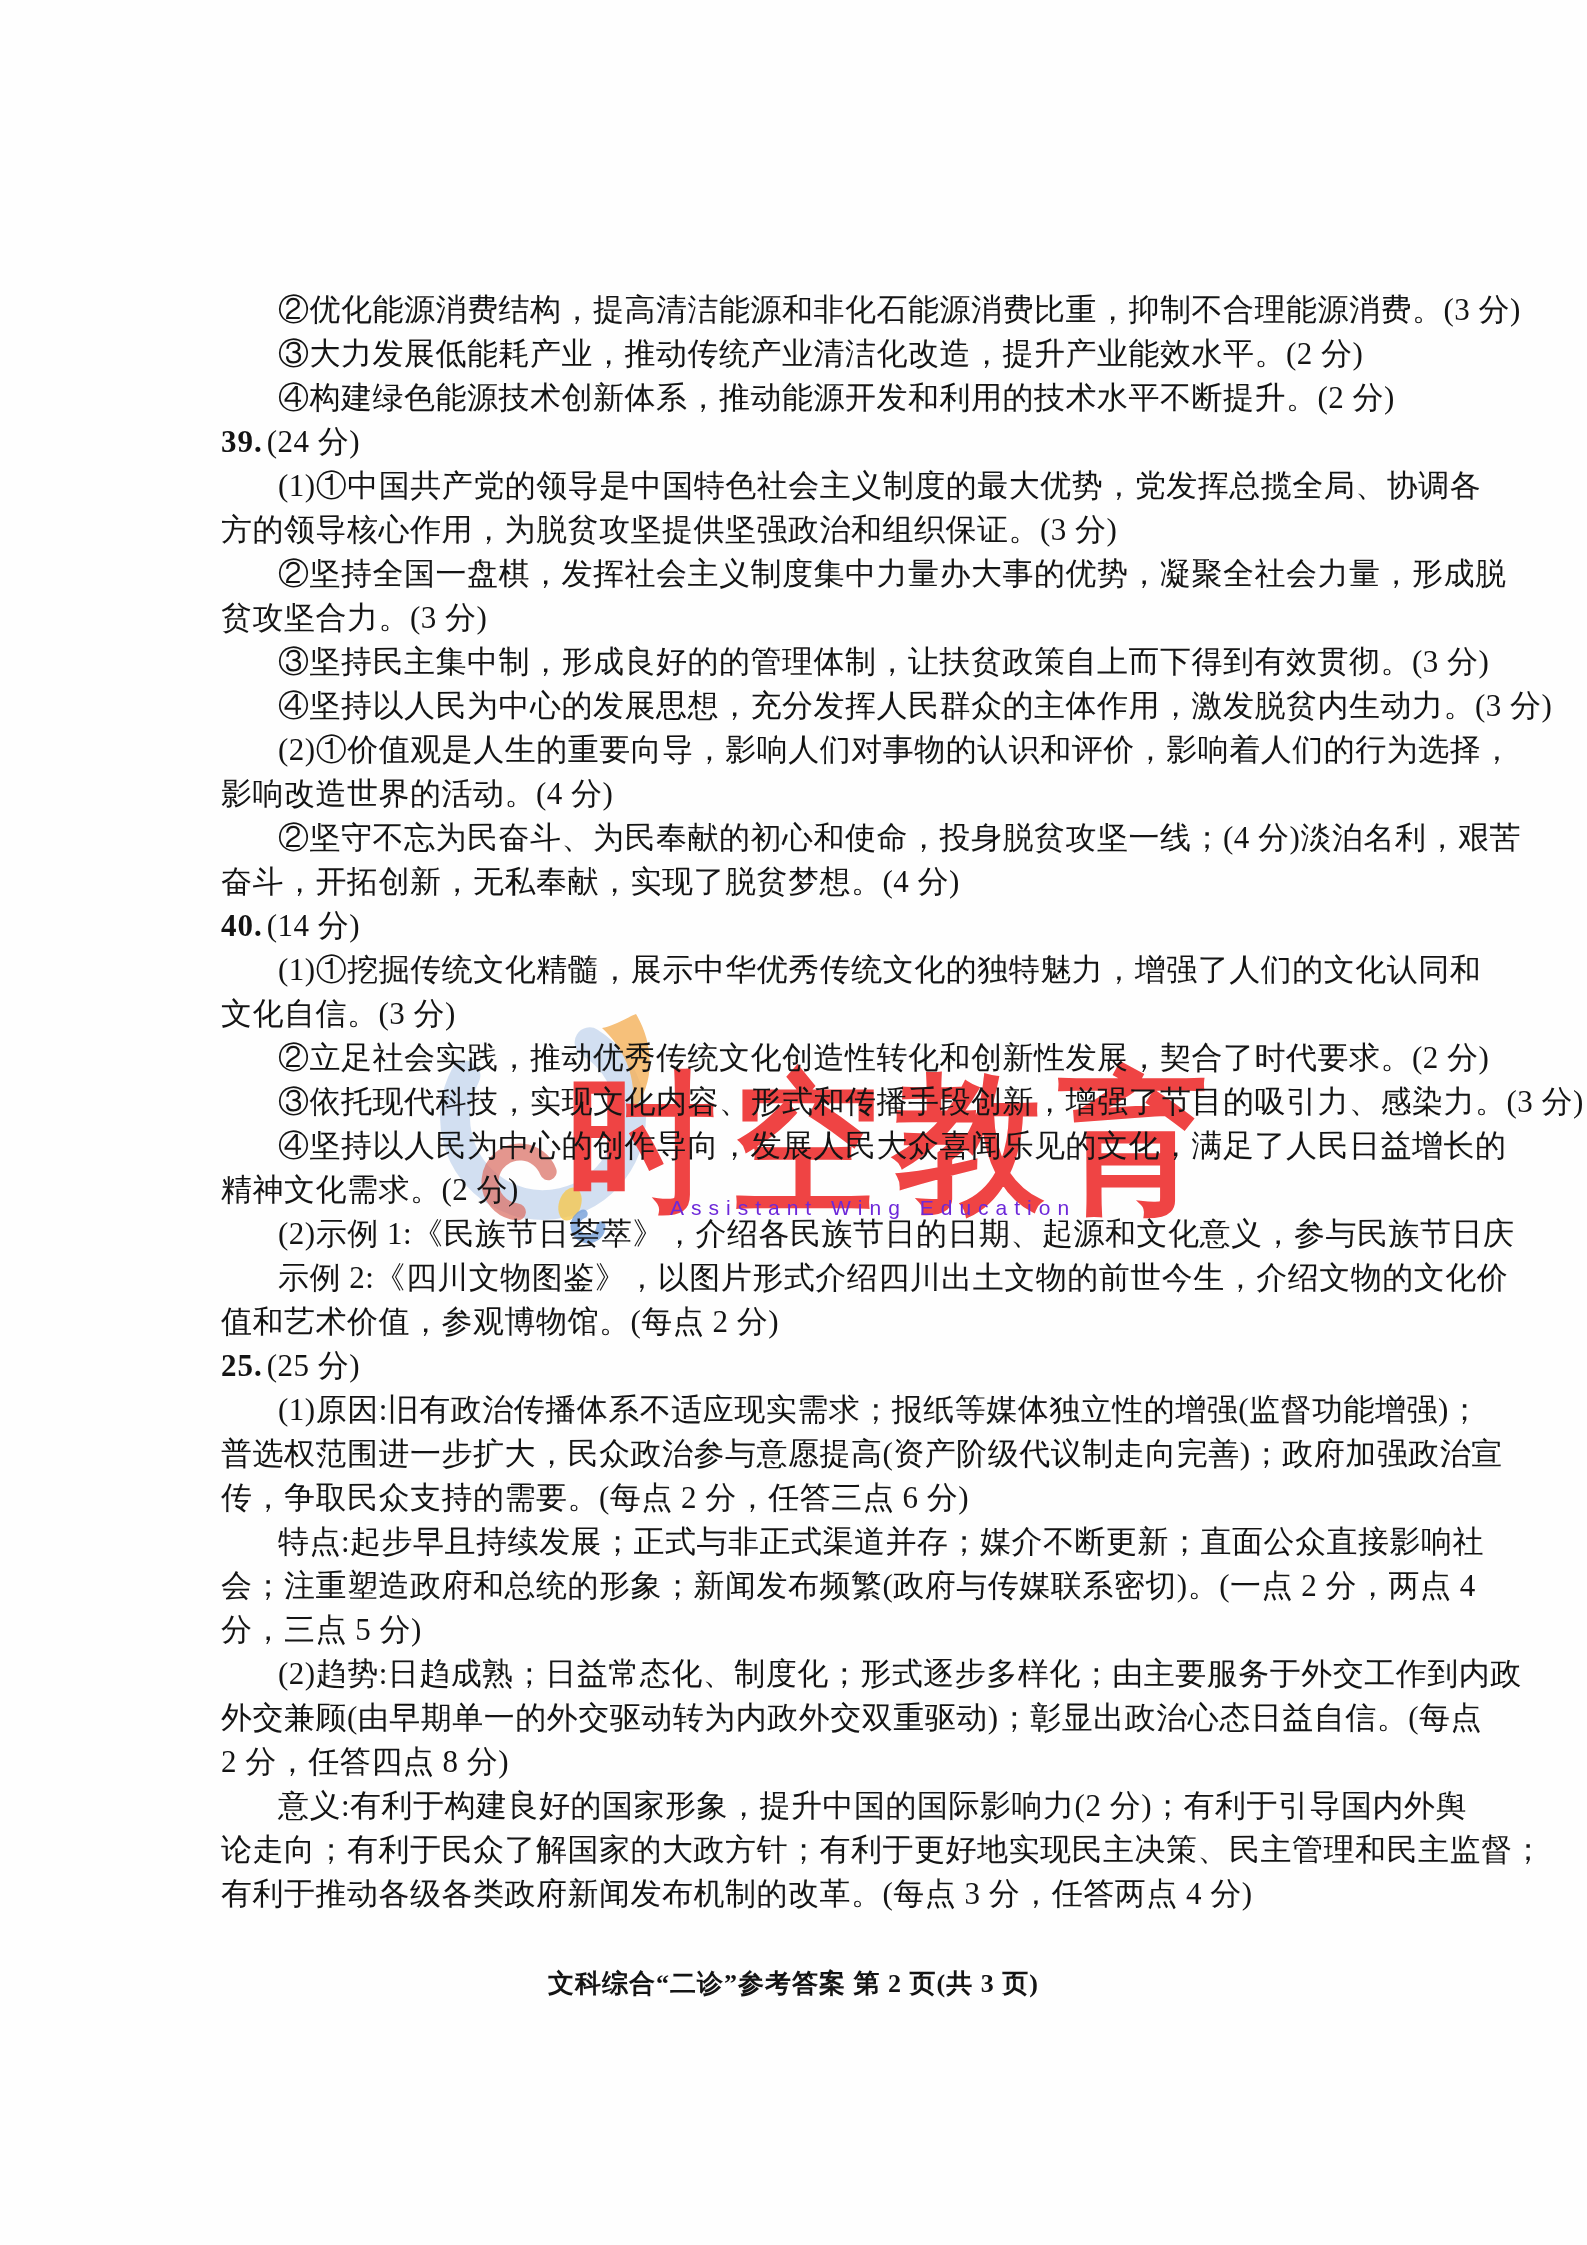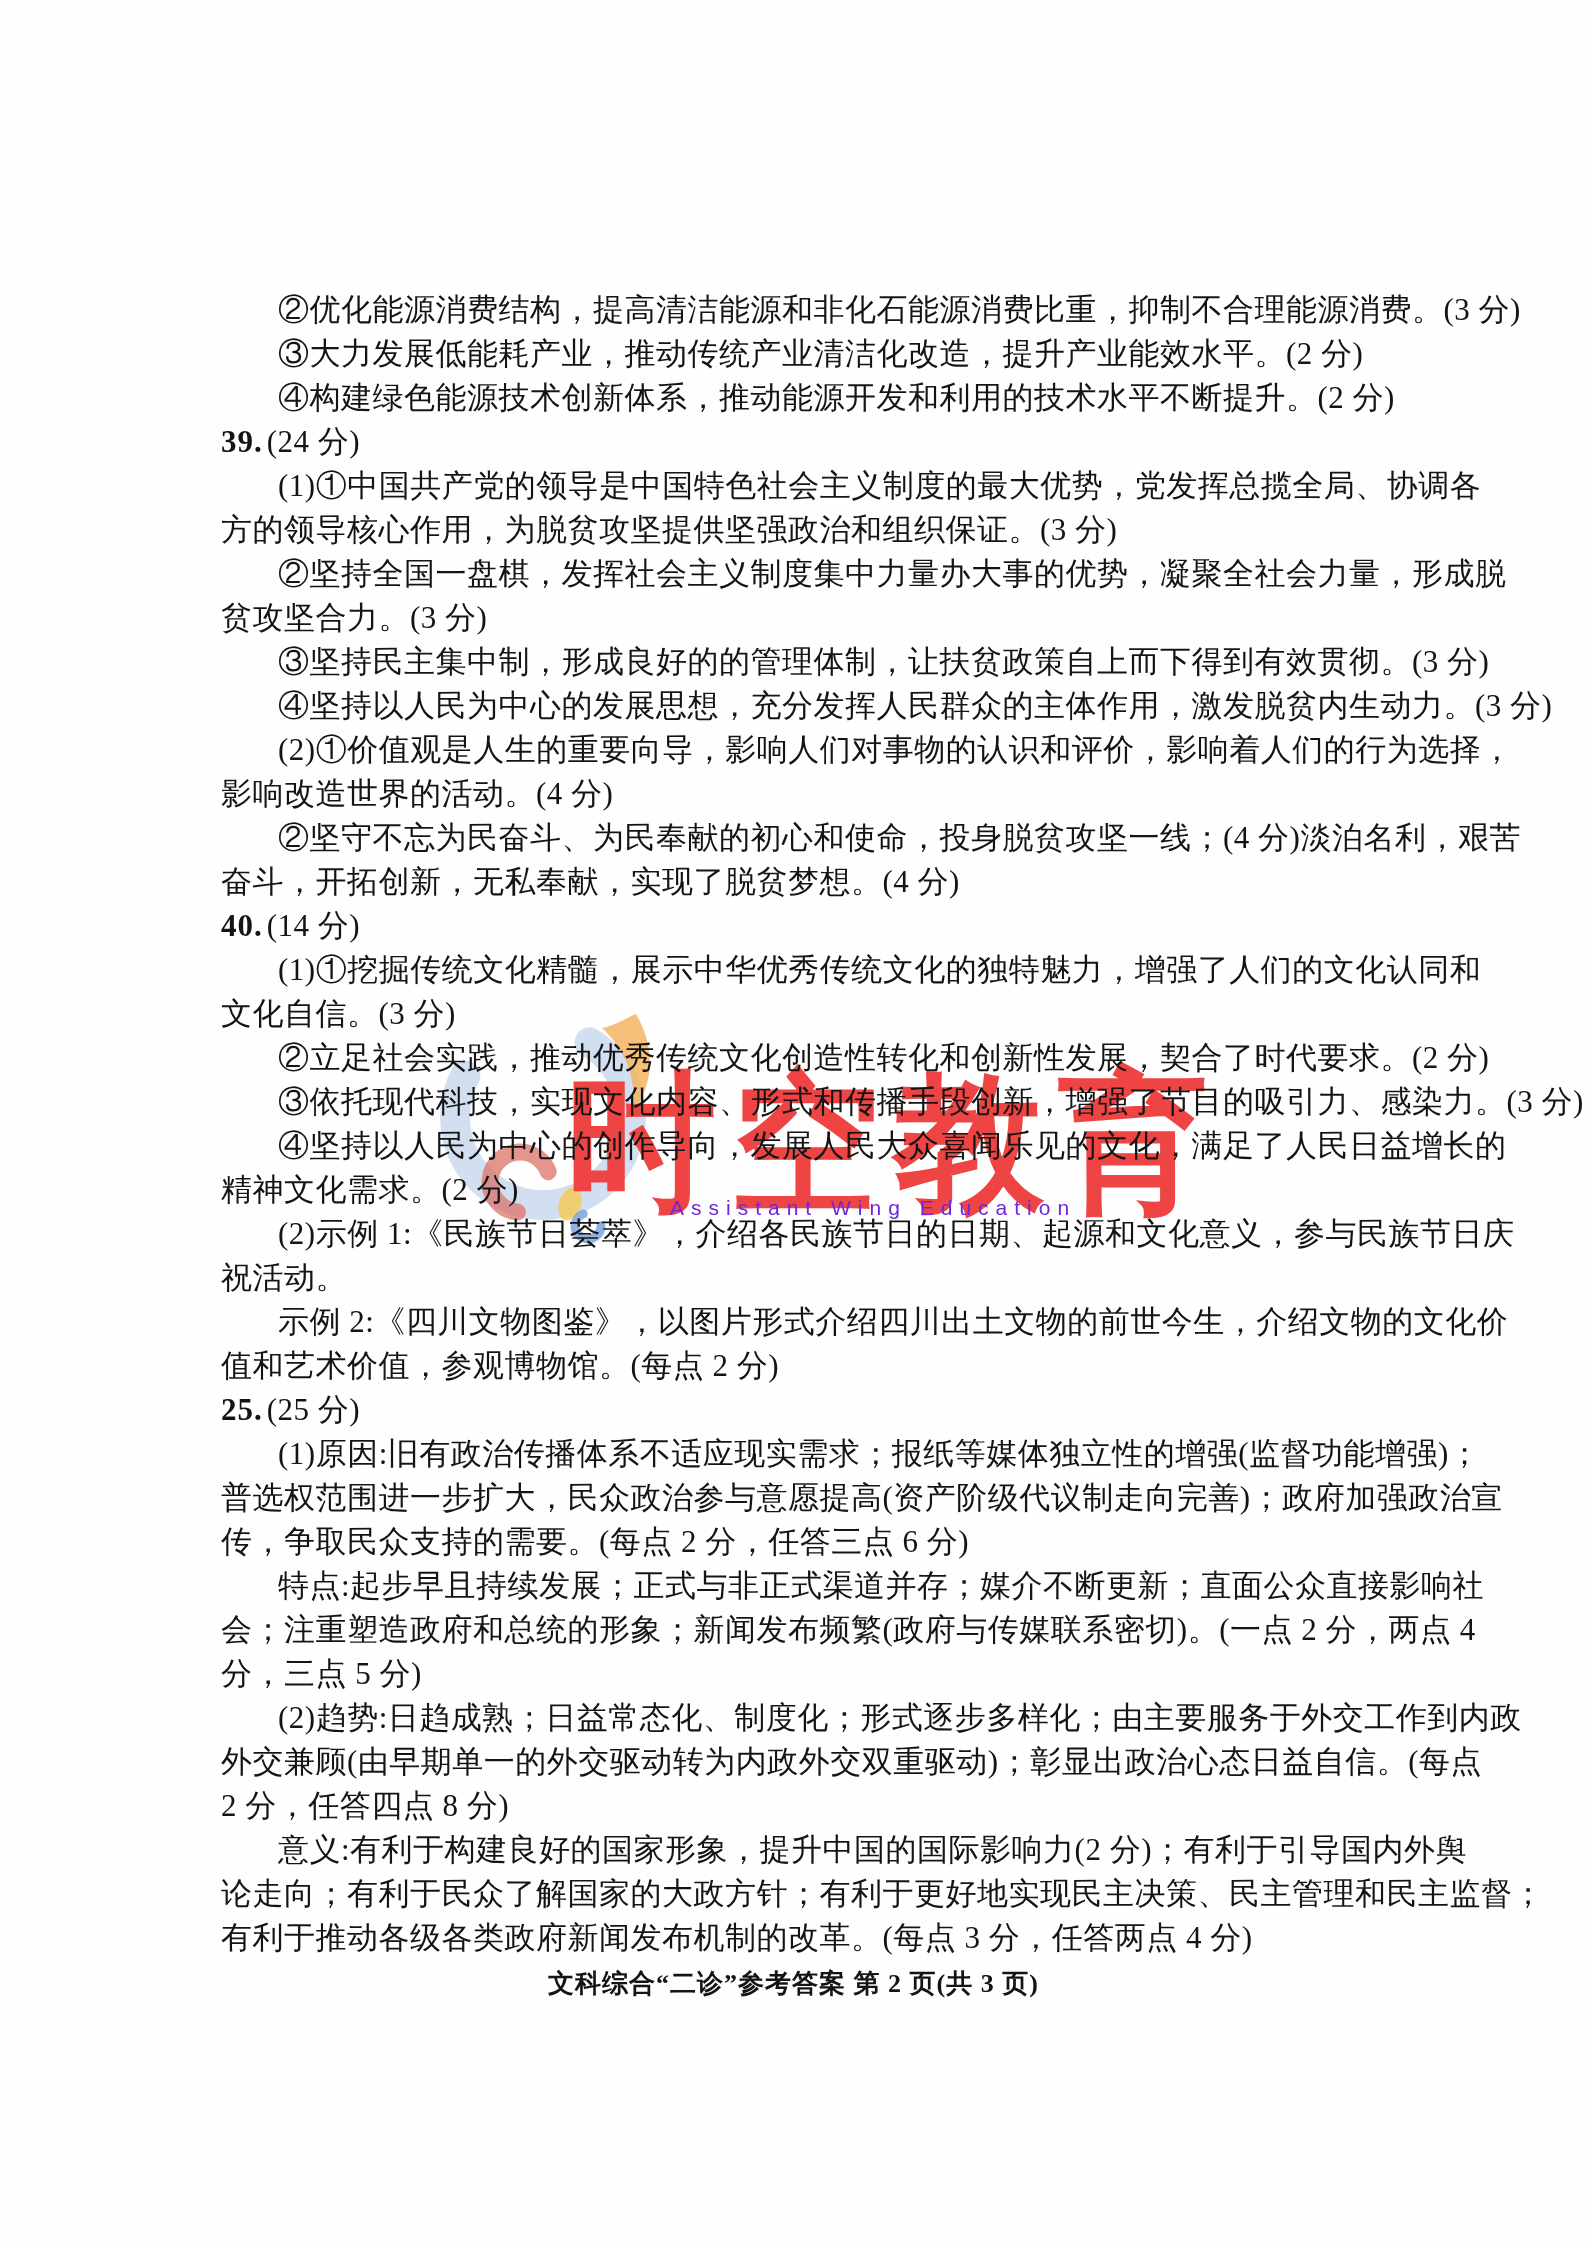--- a/index.html
+++ b/index.html
@@ -117,21 +117,20 @@
       <div class="line indent">②坚守不忘为民奋斗、为民奉献的初心和使命，投身脱贫攻坚一线；(4 分)淡泊名利，艰苦</div>
       <div class="line">奋斗，开拓创新，无私奉献，实现了脱贫梦想。(4 分)</div>
       <div class="line"><b>40.</b>(14 分)</div>
       <div class="line indent">(1)①挖掘传统文化精髓，展示中华优秀传统文化的独特魅力，增强了人们的文化认同和</div>
       <div class="line">文化自信。(3 分)</div>
       <div class="line indent">②立足社会实践，推动优秀传统文化创造性转化和创新性发展，契合了时代要求。(2 分)</div>
       <div class="line indent">③依托现代科技，实现文化内容、形式和传播手段创新，增强了节目的吸引力、感染力。(3 分)</div>
       <div class="line indent">④坚持以人民为中心的创作导向，发展人民大众喜闻乐见的文化，满足了人民日益增长的</div>
       <div class="line">精神文化需求。(2 分)</div>
       <div class="line indent">(2)示例 1:《民族节日荟萃》，介绍各民族节日的日期、起源和文化意义，参与民族节日庆</div>
-      <div class="line">祝活动。</div>
       <div class="line indent">示例 2:《四川文物图鉴》，以图片形式介绍四川出土文物的前世今生，介绍文物的文化价</div>
       <div class="line">值和艺术价值，参观博物馆。(每点 2 分)</div>
       <div class="line"><b>25.</b>(25 分)</div>
       <div class="line indent">(1)原因:旧有政治传播体系不适应现实需求；报纸等媒体独立性的增强(监督功能增强)；</div>
       <div class="line">普选权范围进一步扩大，民众政治参与意愿提高(资产阶级代议制走向完善)；政府加强政治宣</div>
       <div class="line">传，争取民众支持的需要。(每点 2 分，任答三点 6 分)</div>
       <div class="line indent">特点:起步早且持续发展；正式与非正式渠道并存；媒介不断更新；直面公众直接影响社</div>
       <div class="line">会；注重塑造政府和总统的形象；新闻发布频繁(政府与传媒联系密切)。(一点 2 分，两点 4</div>
       <div class="line">分，三点 5 分)</div>
       <div class="line indent">(2)趋势:日趋成熟；日益常态化、制度化；形式逐步多样化；由主要服务于外交工作到内政</div>

